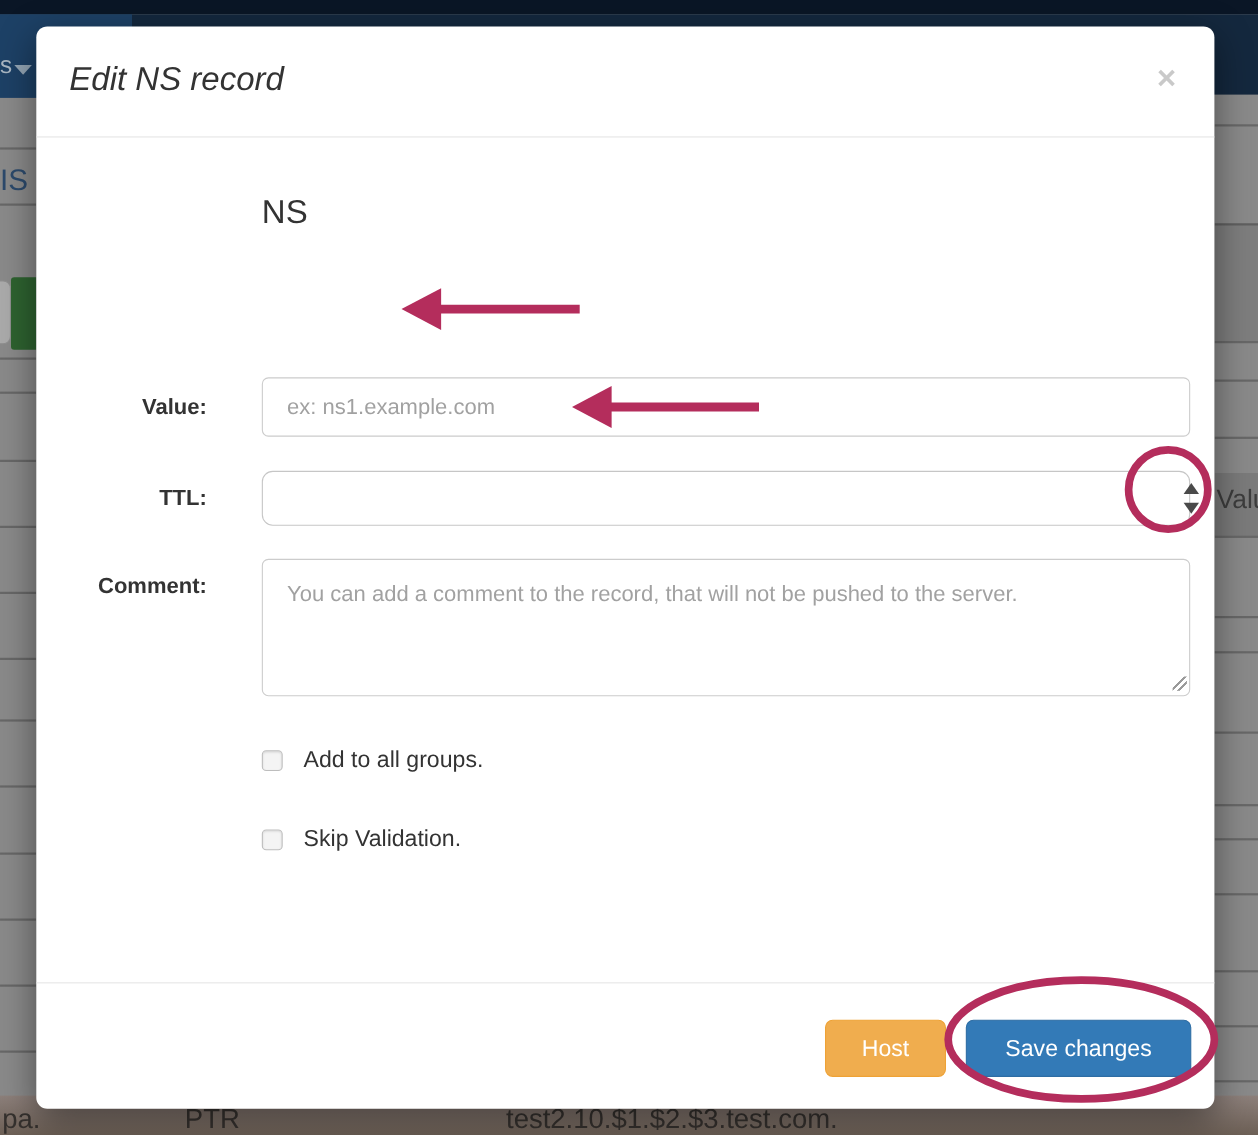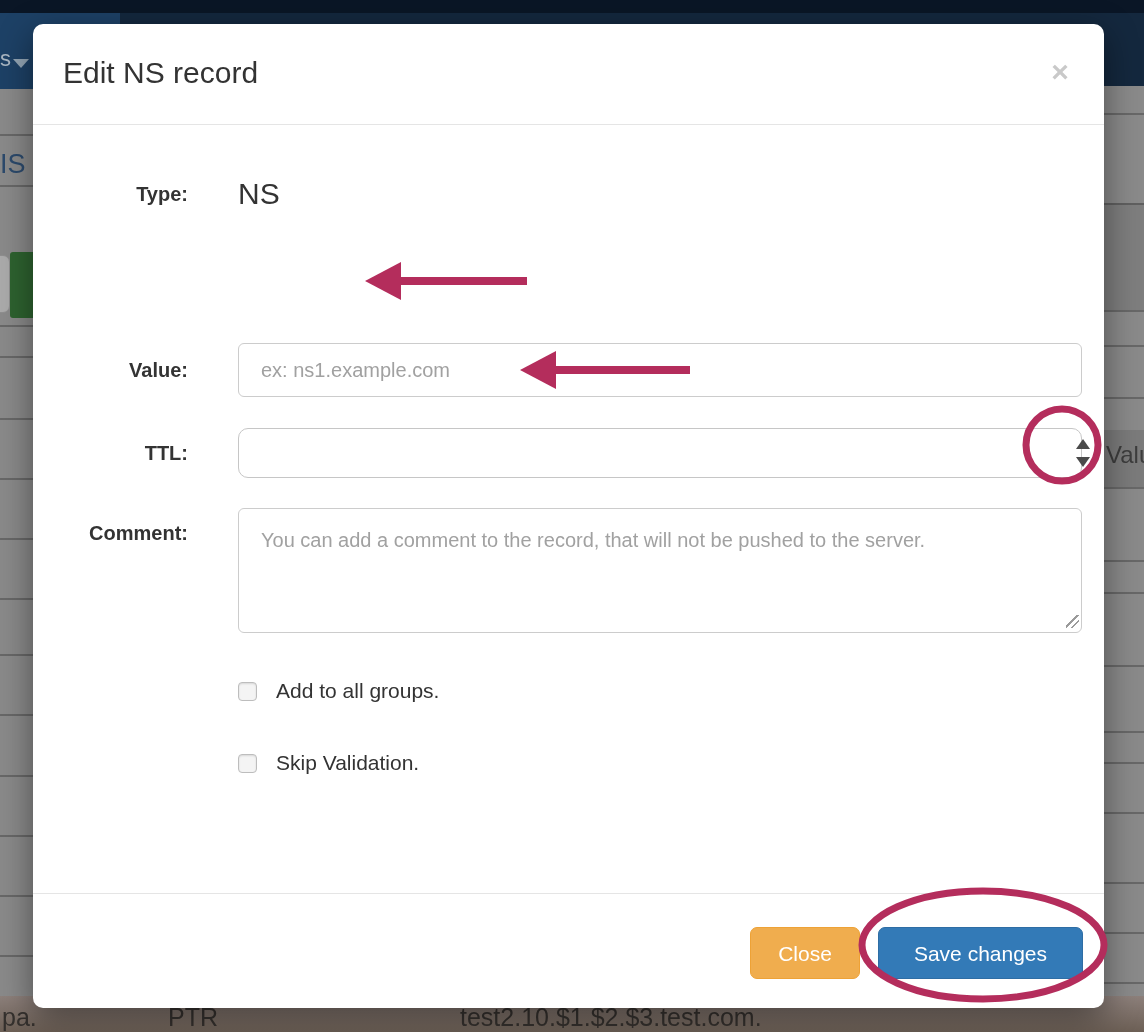--- a/index.html
+++ b/index.html
@@ -26,21 +26,21 @@
 
   #bottom-strip{left:0;top:996px;width:1144px;height:36px;background:linear-gradient(#8d807b,#6c5f55);padding-left:13px;}
   .bottom-text{position:absolute;top:6px;color:#35312e;font-size:25px;line-height:30px;white-space:nowrap;}
   #bottom-host{left:2px;}
   #bottom-type{left:168px;}
   #bottom-value{left:460px;}
 
   
   #modal{left:33px;top:24px;width:1071px;height:984px;background:#fff;border-radius:10px;
          box-shadow:0 10px 34px rgba(0,0,0,0.45);z-index:10;}
-  #modal-header{position:absolute;left:0;top:0;width:100%;height:101px;border-bottom:1px solid #e5e5e5;box-sizing:border-box;}
+  #modal-header{position:absolute;left:0;top:0;width:100%;height:101px;border-bottom:1px solid #e5e5e5;box-sizing:border-box;font-style:italic;}
   #modal-title{position:absolute;left:30px;top:26px;font-size:30px;line-height:46px;color:#333;}
   #modal-close{position:absolute;right:26px;top:30px;width:36px;height:36px;color:#c9c9c9;font-size:30px;font-weight:bold;line-height:36px;text-align:center;cursor:pointer;}
 
   .field-label{position:absolute;left:0;width:155px;text-align:right;font-weight:bold;color:#333;font-size:20px;}
   .row{position:absolute;left:30px;width:1019px;}
 
   #row-type{top:145px;height:50px;}
   #row-type .field-label{top:0;line-height:50px;left:-30px;width:155px;}
   #type-value{position:absolute;left:175px;top:0;font-size:30px;line-height:50px;color:#333;}
 
@@ -149,21 +149,20 @@
   </div>
 
   <div id="modal" class="abs">
 
     <div id="modal-header">
       <div id="modal-title">Edit NS record</div>
       <div id="modal-close">×</div>
     </div>
 
     <div id="row-type" class="row">
-      <div class="field-label">Type:</div>
       <div id="type-value">NS</div>
     </div>
 
 
     <div id="row-value" class="row">
       <div class="field-label">Value:</div>
       <input id="value-input" class="ctl" type="text" placeholder="ex: ns1.example.com" style="">
     </div>
 
     <div id="row-ttl" class="row">
@@ -185,21 +184,21 @@
       <div class="checkbox"></div>
       <div class="check-label">Add to all groups.</div>
     </div>
 
     <div id="check-row-2" class="check-row">
       <div class="checkbox"></div>
       <div class="check-label">Skip Validation.</div>
     </div>
 
     <div id="modal-footer">
-      <div id="btn-close" class="btn">Close</div>
+      <div id="btn-close" class="btn">Host</div>
       <div id="btn-save" class="btn">Save changes</div>
     </div>
   </div>
 
   <svg id="annotations" viewBox="0 0 1144 1032">
     <g>
       <line x1="398" y1="281" x2="527" y2="281" stroke-width="8" stroke="#b42d5c"></line>
       <polygon points="365,281 401,262 401,300" fill="#b42d5c"></polygon>
     </g>
     <g>

